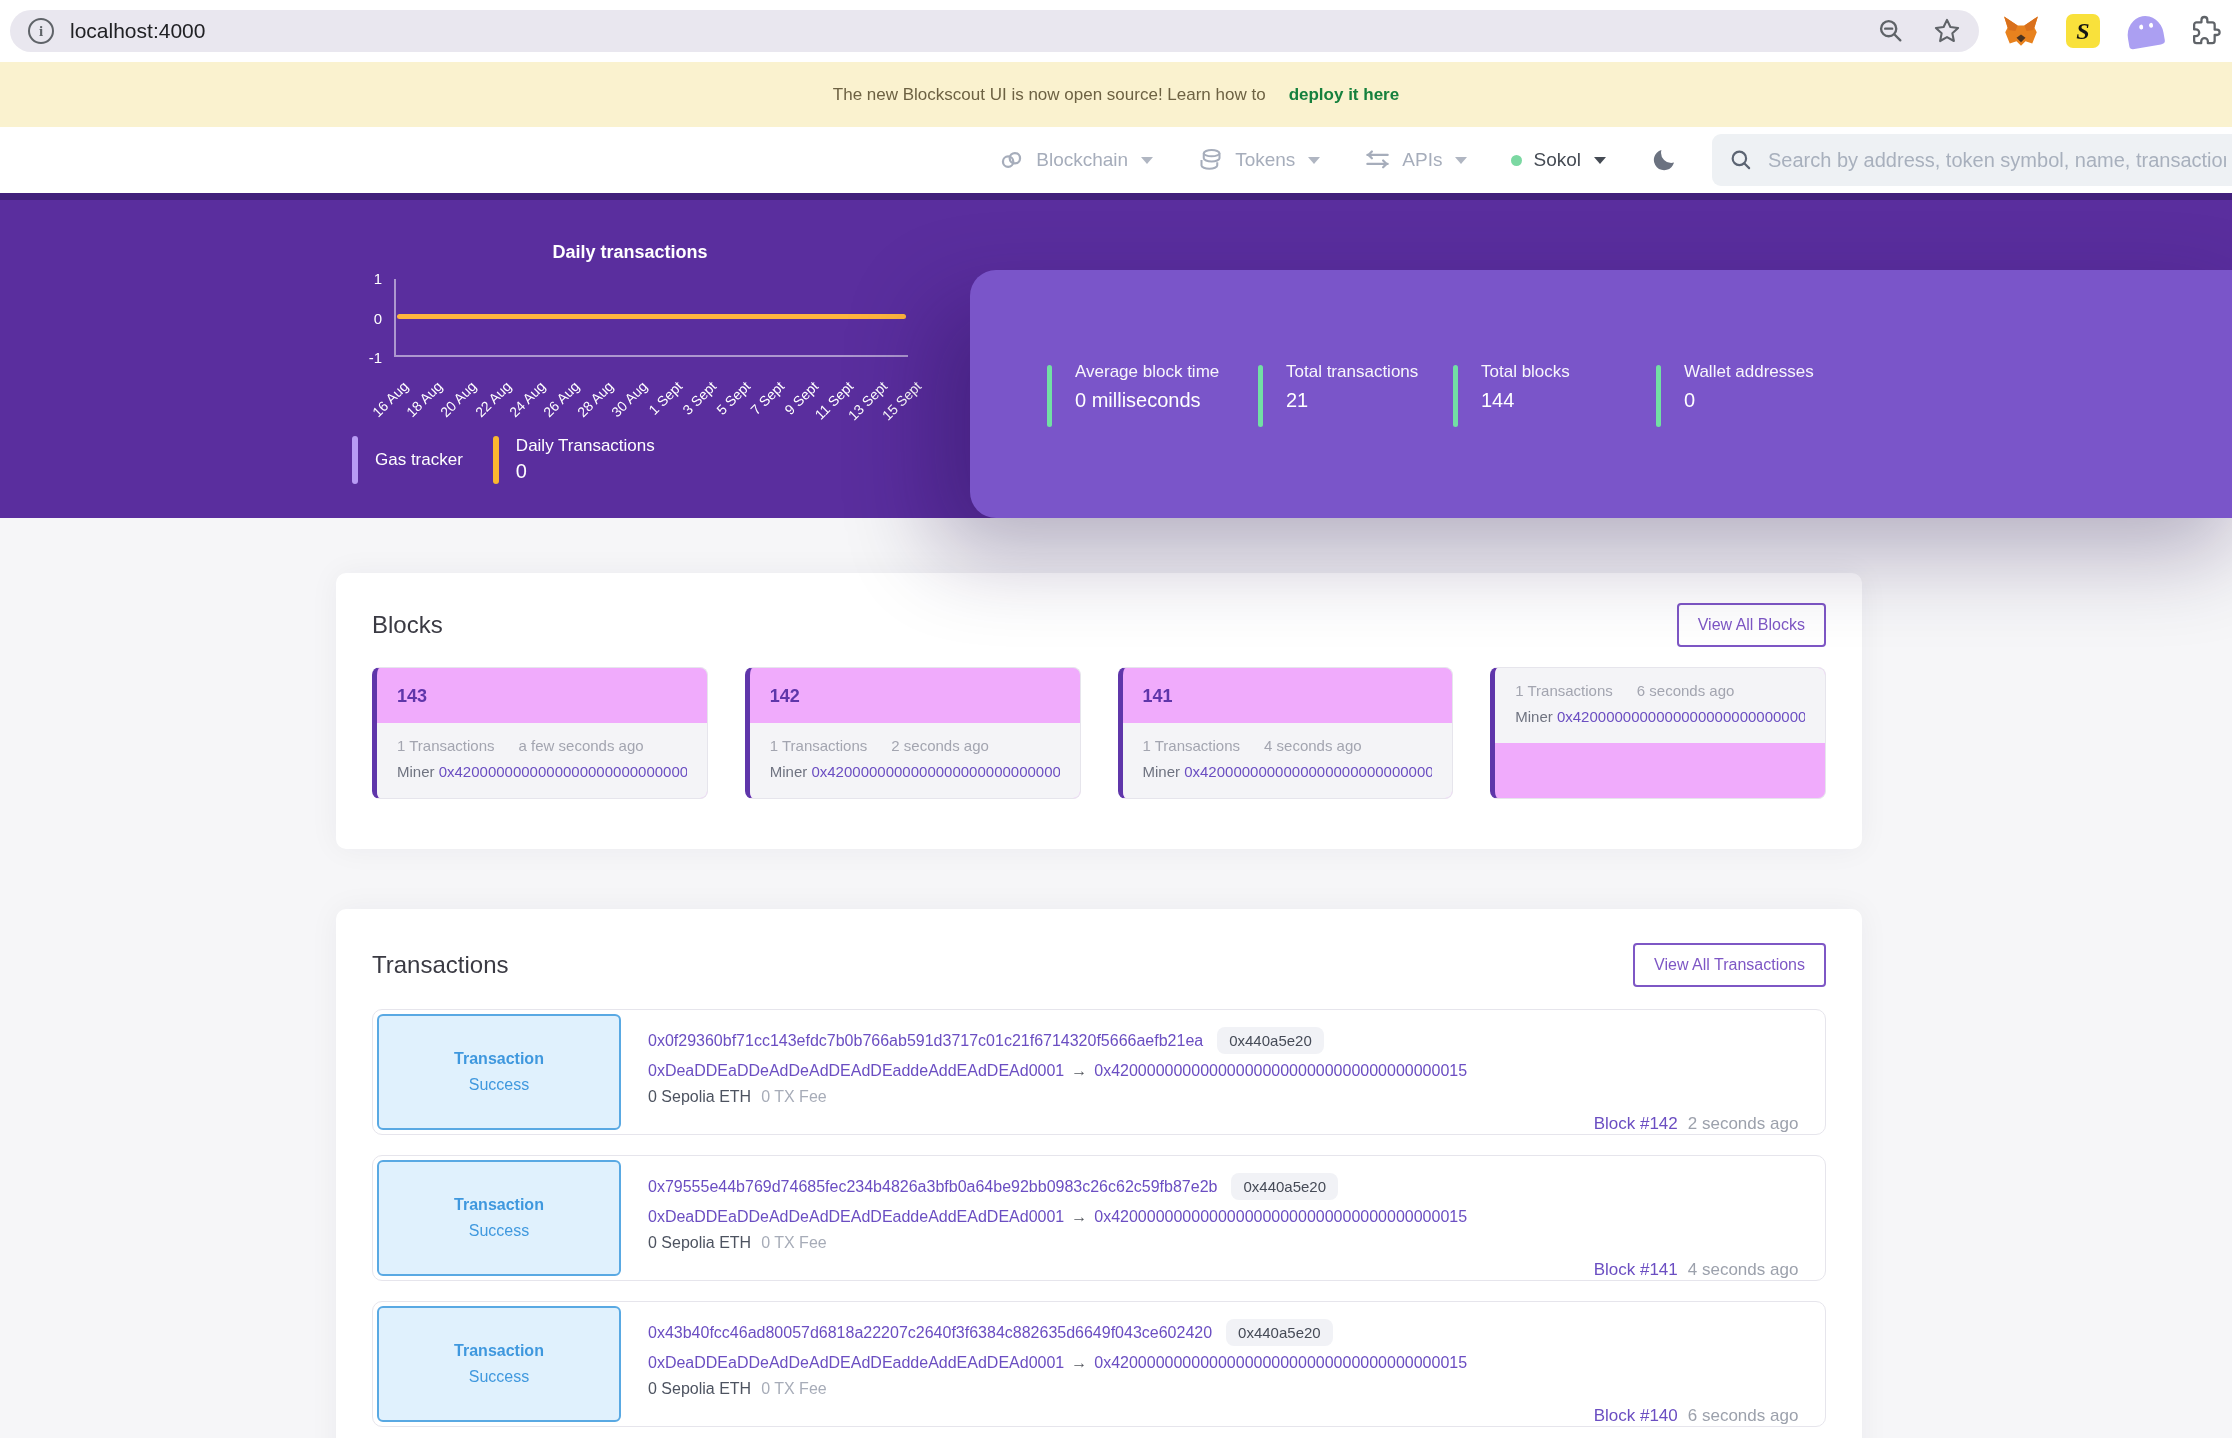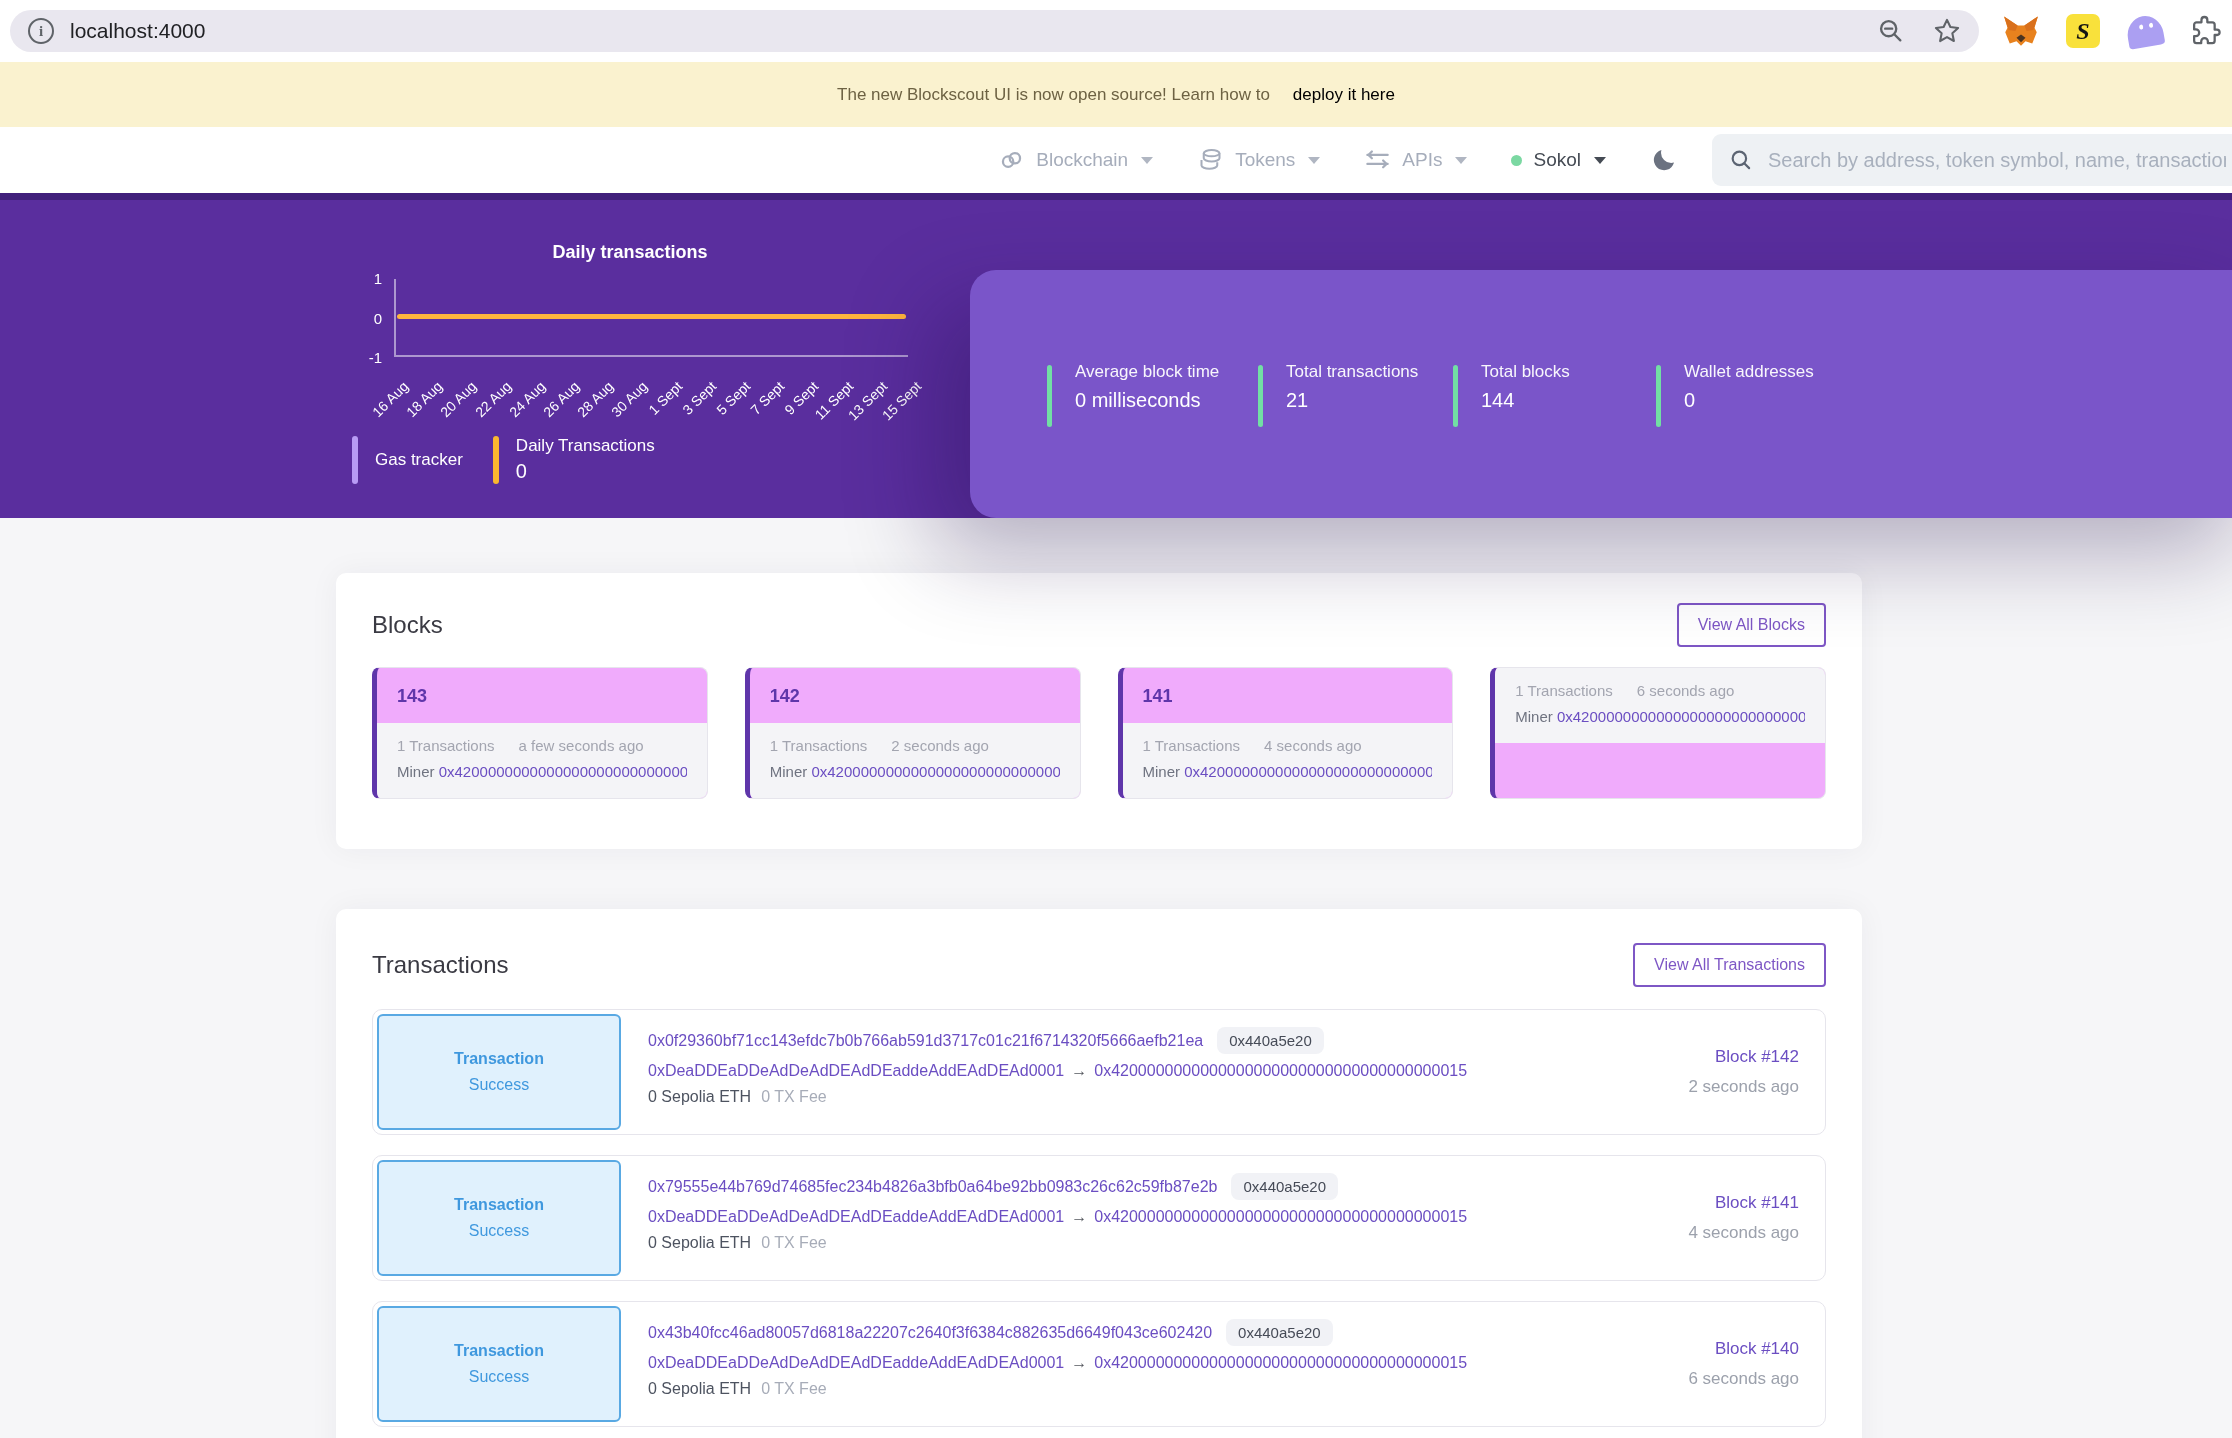--- a/index.html
+++ b/index.html
@@ -14,21 +14,21 @@
   .addr-url { flex:1; margin-left:16px; font-size:21px; color:#202124; }
   .addr-icons { display:flex; align-items:center; gap:28px; }
   .ext-row { display:flex; align-items:center; gap:27px; margin-left:24px; }
   .sbox { width:34px; height:34px; background:#f9e13b; border-radius:7px; display:flex; align-items:center; justify-content:center; font-family:"Liberation Serif",serif; font-weight:700; font-style:italic; font-size:24px; color:#141414; }
   .ghost { position:relative; width:36px; height:31px; background:#ab9ff2; border-radius:55% 55% 14% 14% / 70% 70% 12% 12%; transform:rotate(-10deg); }
   .ghost i { position:absolute; top:8px; width:4px; height:5px; background:#fff; border-radius:50%; }
   .ghost i:first-child { left:13px; } .ghost i:last-child { left:23px; }
 
   
   .banner { height:65px; background:#faf2cf; display:flex; align-items:center; justify-content:center; font-size:17px; color:#6d6243; }
-  .banner a { color:#000000; text-decoration:none; margin-left:23px; }
+  .banner a { color:#15803d; text-decoration:none; margin-left:23px;font-weight:bold; }
 
   
   .navbar { height:66px; background:#fff; display:flex; align-items:center; justify-content:flex-end; padding-left:20px; }
   .nav-item { display:flex; align-items:center; gap:11px; color:#a6adbb; font-size:19px; margin-right:44px; cursor:pointer; white-space:nowrap; }
   .nav-item svg { stroke:#a6adbb; }
   .caret { width:0; height:0; border-left:6px solid transparent; border-right:6px solid transparent; border-top:7px solid #b0b6c2; margin-left:2px; }
   .net { color:#454b54; }
   .net .caret { border-top-color:#454b54; }
   .netdot { width:11px; height:11px; border-radius:50%; background:#7bd8a2; }
   .moon { margin-right:34px; cursor:pointer; display:flex; }
@@ -82,21 +82,21 @@
   .tx-row { display:flex; border:1px solid #e6e5ec; border-radius:10px; height:126px; background:#fff; }
   .tx-badge { margin:4px; width:244px; flex:none; background:#e0f1fd; border:2px solid #59a9e3; border-radius:6px; display:flex; flex-direction:column; justify-content:center; align-items:center; gap:8px; color:#3f98de; font-size:16px; }
   .tx-badge b { font-weight:700; }
   .tx-mid { flex:1; min-width:0; padding:17px 0 0 23px; font-size:16px; }
   .tx-line1 { display:flex; align-items:center; }
   .pill { background:#f1f2f6; border-radius:8px; padding:5px 12px; margin-left:14px; color:#464b57; font-size:15px; }
   .tx-addrs { margin-top:8px; white-space:nowrap; overflow:hidden; }
   .tx-arrow { color:#54575e; padding:0 7px; }
   .tx-val { margin-top:8px; color:#4d5360; }
   .tx-fee { color:#a7acb8; margin-left:10px; }
-  .tx-right { width:232px; flex:none; padding-right:26px; display:flex; flex-direction:column; justify-content:center; align-items:flex-end; gap:10px; font-size:17px; }
+  .tx-right { width:232px; flex:none; padding-right:26px; display:flex; flex-direction:row; justify-content:center; align-items:flex-end; gap:10px; font-size:17px; }
   .tx-time { color:#9ca1ac; }
 </style>
 </head>
 <body>
 
 <div class="screen">
 
   <div class="browser">
     <div class="addr">
       <span class="addr-info">i</span>

